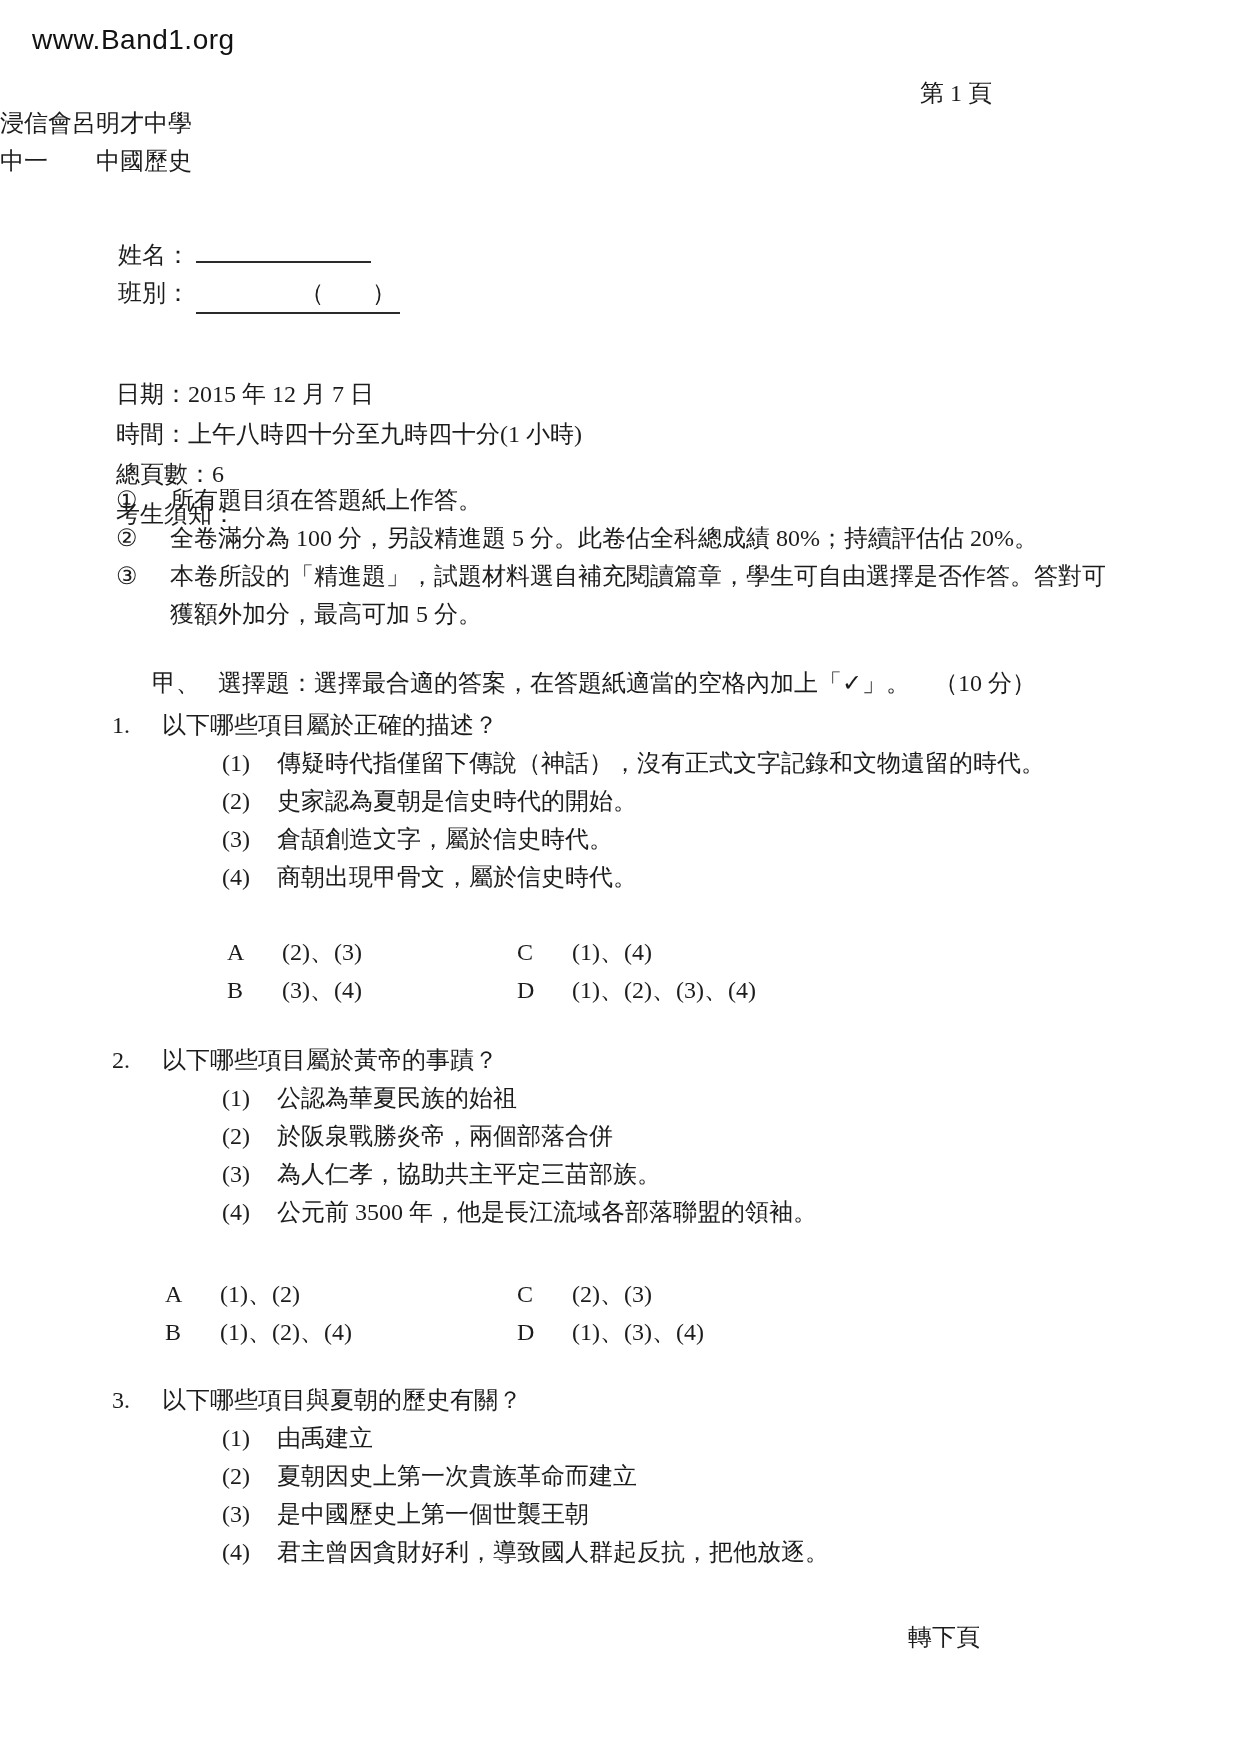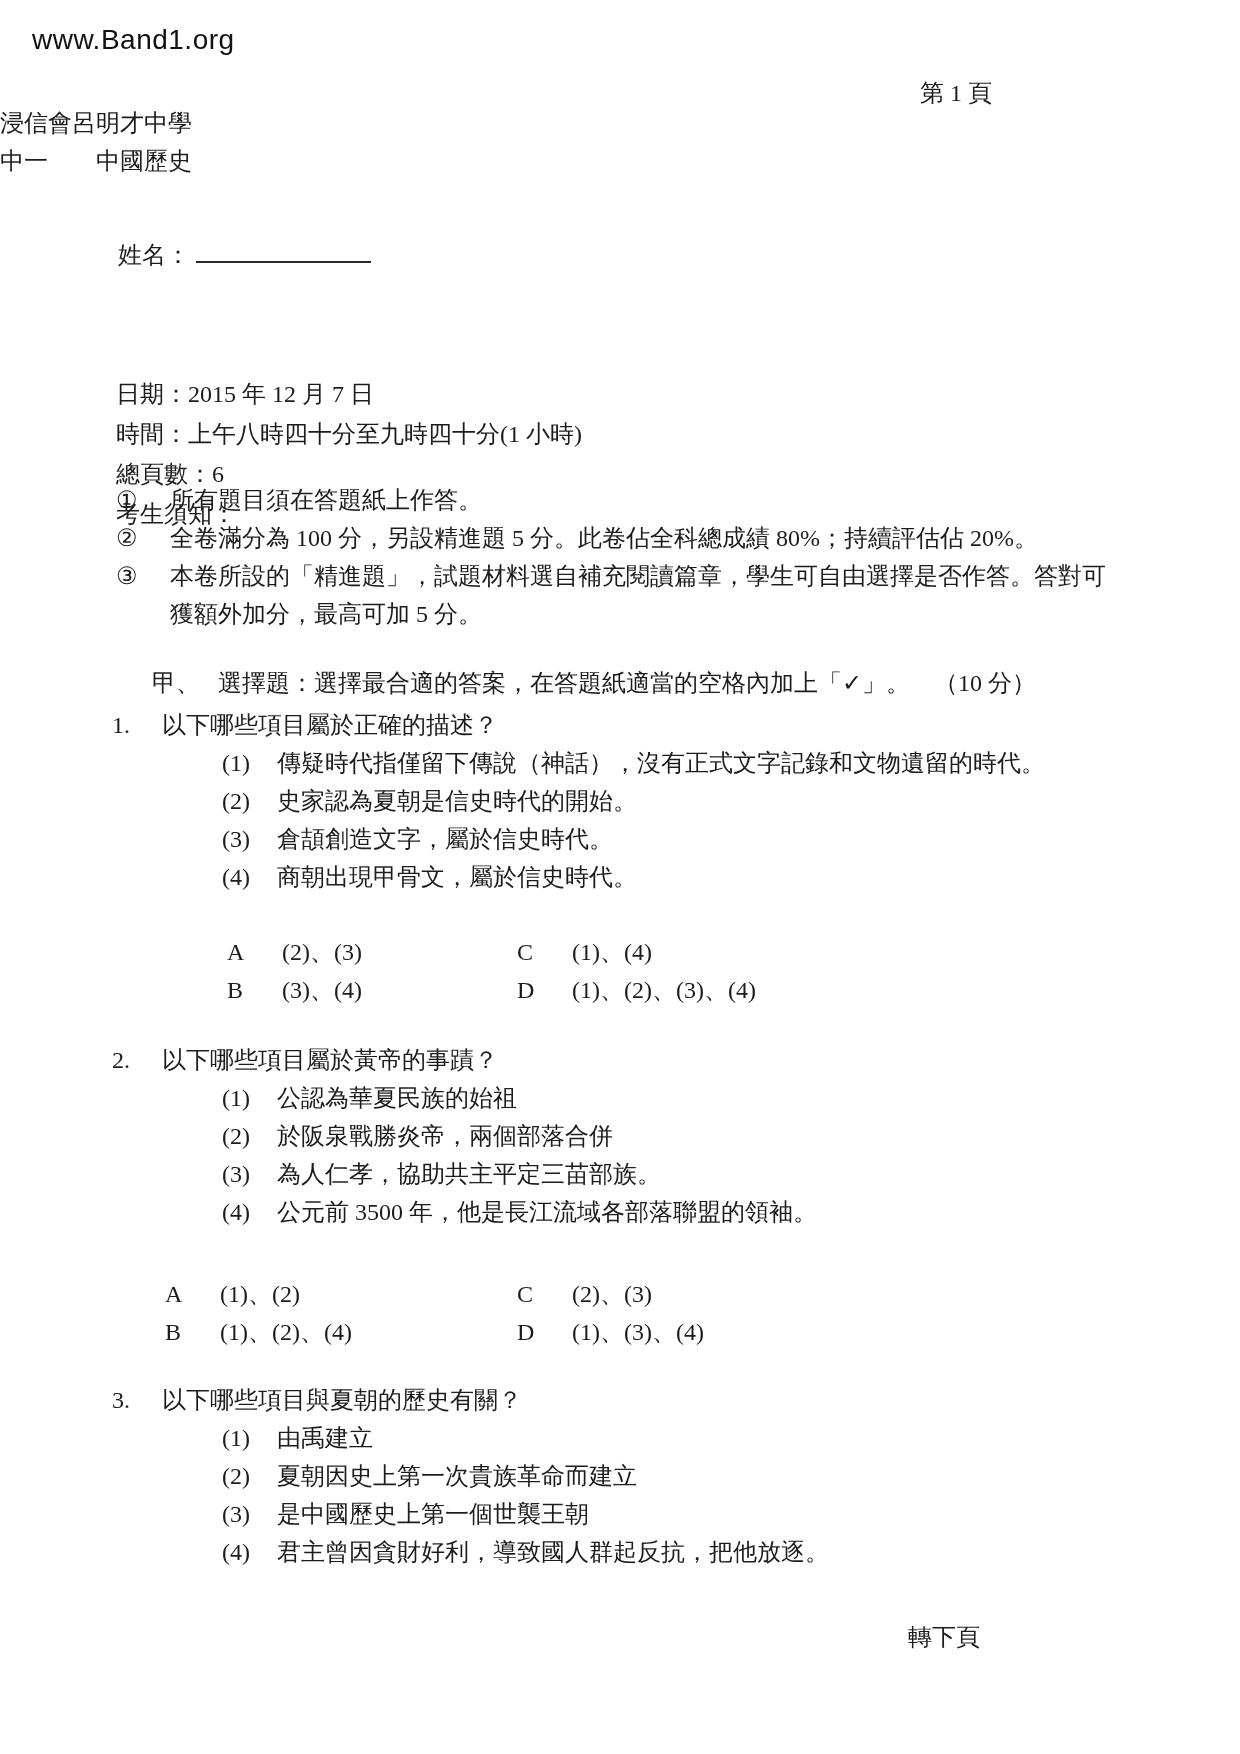--- a/index.html
+++ b/index.html
@@ -67,20 +67,23 @@
 
   <div class="abs titles">
     <div class="nw">浸信會呂明才中學</div>
     <div class="nw">中一　　中國歷史</div>
   </div>
 
   <div class="abs student">
     <div class="nw">
       <span>姓名：</span><span class="blank name-blank"></span>
     </div>
+    <div class="nw">
+      <span>班別：</span><span class="blank class-blank"><span>（　　）</span></span>
+    </div>
   </div>
 
   <div class="abs info">
     <div class="nw">日期：2015 年 12 月 7 日</div>
     <div class="nw">時間：上午八時四十分至九時四十分(1 小時)</div>
     <div class="nw">總頁數：6</div>
     <div class="nw">考生須知：</div>
   </div>
 
   <div class="abs notes">

